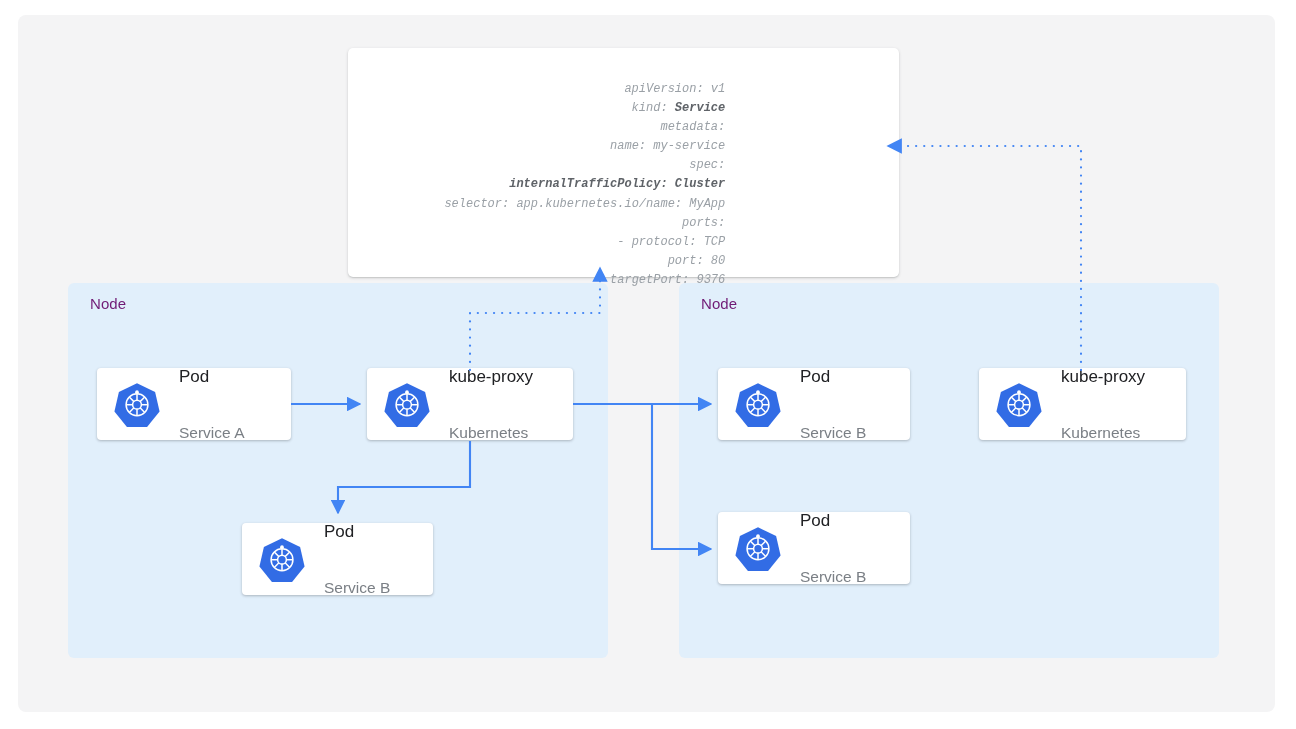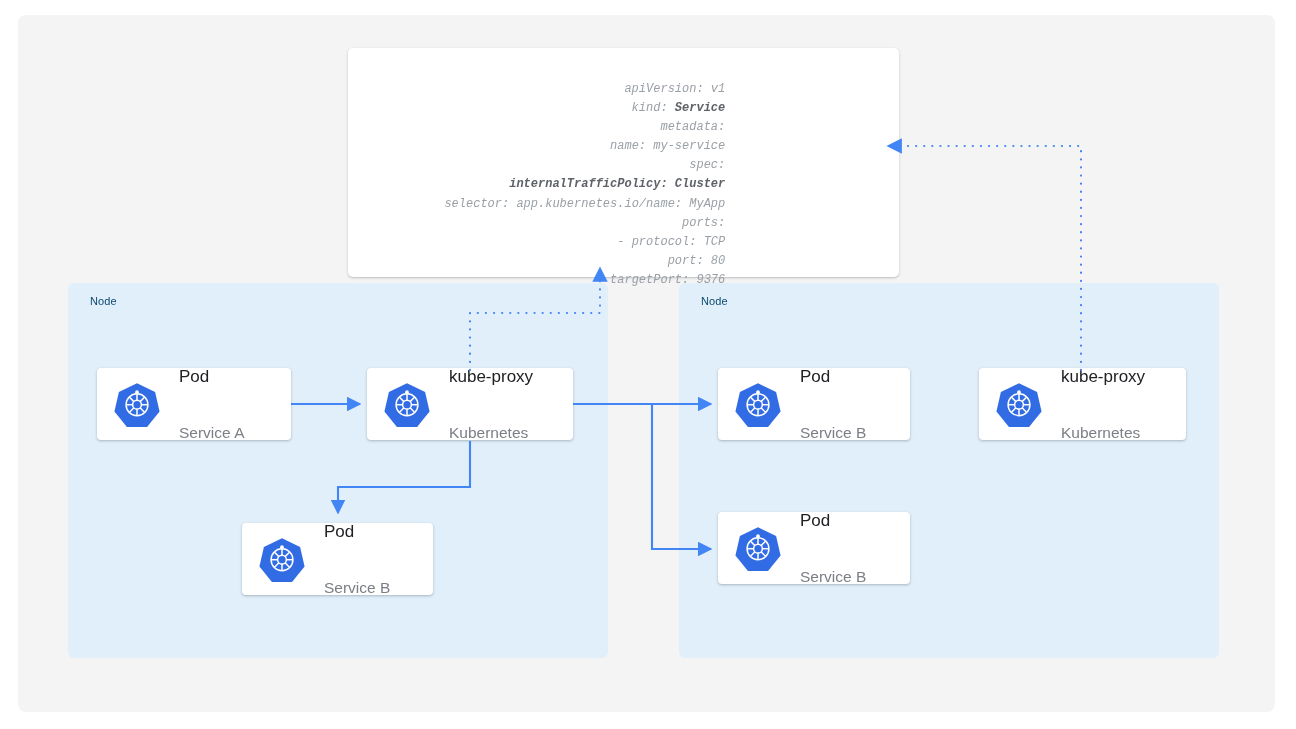--- a/index.html
+++ b/index.html
@@ -28,22 +28,22 @@
   
   .node {
     position: absolute;
     background: #e1effb;
     border-radius: 6px;
   }
   .node-label {
     position: absolute;
     left: 22px;
     top: 12px;
-    font-size: 11px;
-    color: #0c4a6e;
+    font-size: 15px;
+    color: #701a75;
     letter-spacing: .1px;
     white-space: nowrap;
   }
   
   #yaml-card {
     position: absolute;
     left: 330px;
     top: 33px;
     width: 551px;
     height: 229px;

